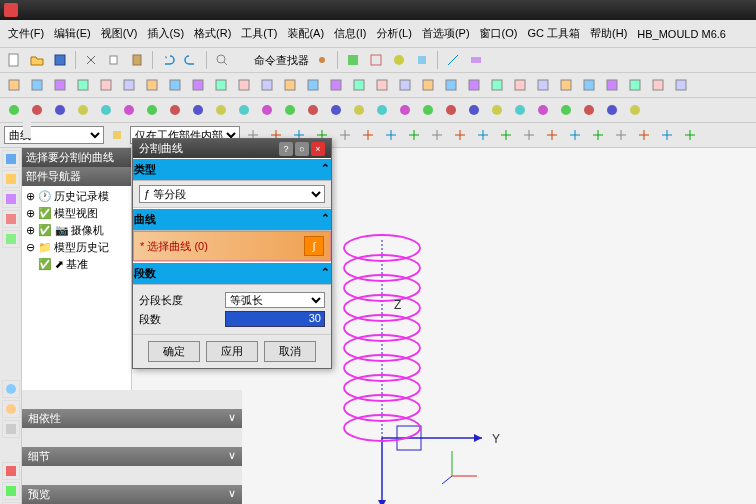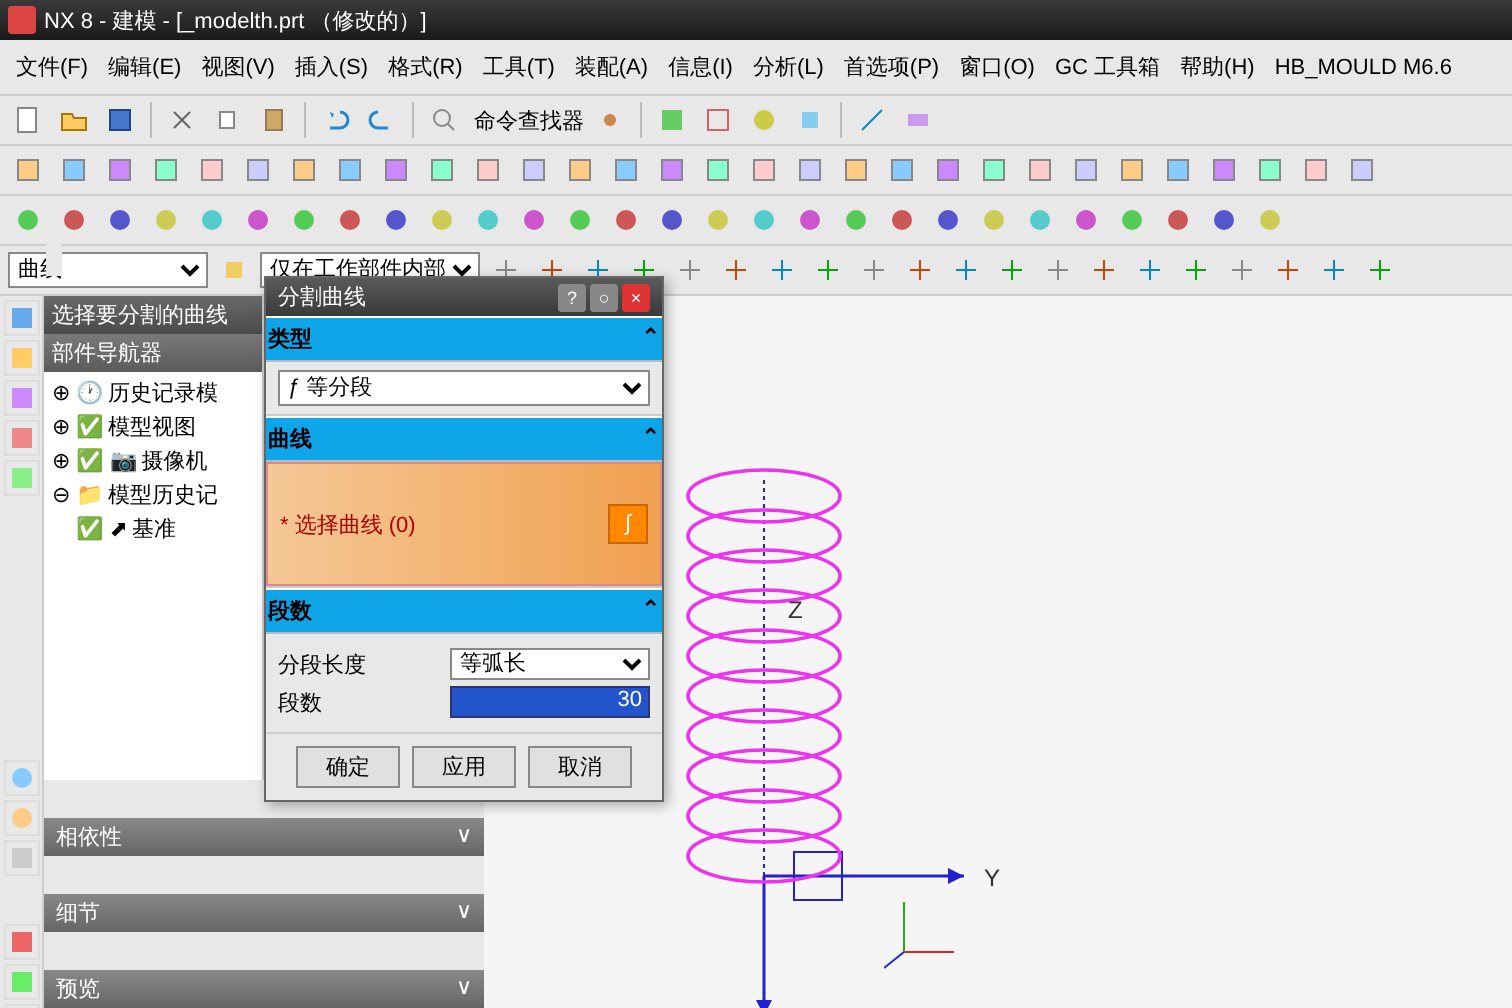--- a/index.html
+++ b/index.html
@@ -21,42 +21,41 @@
 .navpanel .body{flex:1;background:#fff;padding:2px;font-size:11px}
 .tree-item{padding:1px 2px;display:flex;align-items:center;gap:2px}
 .dialog{position:absolute;left:132px;top:138px;width:200px;background:#e8e8e8;border:1px solid #666;box-shadow:2px 2px 6px rgba(0,0,0,.3);z-index:10}
 .dialog .dtitle{background:linear-gradient(#5a5a5a,#3a3a3a);color:#fff;padding:2px 6px;display:flex;justify-content:space-between;align-items:flex-end}
 .dialog .dtitle .dbtns{display:flex;gap:2px}
 .dialog .dtitle .db{width:14px;height:14px;background:#888;border-radius:2px;display:flex;align-items:center;justify-content:center;color:#fff;font-size:9px;cursor:pointer}
 .dialog .dtitle .db.close{background:#d33}
 .dialog .section{border-bottom:1px solid #ccc}
 .dialog .shdr{background:#0ea5e9;padding:3px 1px;font-weight:bold;display:flex;justify-content:space-between;border-top:1px solid #fff;border-bottom:1px solid #bbb}
 .dialog .sbody{padding:4px 6px;background:#e8e8e8}
-.dialog .sel-row{background:linear-gradient(90deg,#f5c896,#f0a050);padding:20px 6px;display:flex;justify-content:space-between;align-items:center;border:1px solid #d88}
+.dialog .sel-row{background:linear-gradient(90deg,#f5c896,#f0a050);padding:4px 6px;display:flex;justify-content:space-between;align-items:center;border:1px solid #d88}
 .dialog .fld{display:flex;justify-content:space-between;align-items:center;margin:3px 0}
 .dialog .fld input,.dialog .fld select{width:100px;font-size:11px;height:16px;border:1px solid #888}
 .dialog .numval{background:#2255cc;color:#fff;text-align:right;padding:0 3px;width:100px;height:16px;display:inline-block;border:1px solid #336}
 .dialog .dbtns2{display:flex;justify-content:center;gap:6px;padding:6px;background:#e8e8e8}
 .dialog .dbtns2 button{padding:2px 14px;font-size:11px;border:1px solid #888;background:#e0e0e0;cursor:pointer}
 .viewport{flex:1;background:#f5f5f5;position:relative}
 .watermark{position:absolute;top:80px;left:60px;color:#ddd;font-size:42px;font-weight:bold;letter-spacing:4px;pointer-events:none}
 .watermark2{position:absolute;top:130px;left:70px;color:#ddd;font-size:14px;pointer-events:none}
 .bottompanels{position:absolute;bottom:0;left:22px;width:220px;background:#e8e8e8}
 .bp{background:linear-gradient(#888,#666);color:#fff;padding:2px 6px;margin-top:19px;display:flex;justify-content:space-between}
 svg.spring{position:absolute;left:100px;top:30px}
 .axis-label{position:absolute;font-size:12px;color:#333}
 .triad{position:absolute;left:310px;bottom:36px}
 .seltoolbar{position:absolute;left:23px;top:120px;height:18px;display:flex;align-items:center;gap:2px;background:#e8e8e8;padding:0 4px}
 </style>
 </head>
 <body>
 
 <div class="titlebar">
   <span class="icon"></span>
-  <span>NX 8 - 建模 - [_modelth.prt （修改的）]</span>
 </div>
 
 <div class="menubar">
   <span>文件(F)</span>
   <span>编辑(E)</span>
   <span>视图(V)</span>
   <span>插入(S)</span>
   <span>格式(R)</span>
   <span>工具(T)</span>
   <span>装配(A)</span>
@@ -113,21 +112,21 @@
         <path d="M5 3a4 4 0 000 8h5" fill="none" stroke="#28c" stroke-width="1.5"></path>
       </svg>
     </div>
   <div class="sep"></div>
   <div class="tbtn">
       <svg viewBox="0 0 14 14">
         <circle cx="6" cy="6" r="4" fill="none" stroke="#888"></circle>
         <path d="M9 9l3 3" stroke="#888"></path>
       </svg>
     </div>
-  <span style="margin-left:2px">命令查找器</span>
+  <span style="margin-left:19px">命令查找器</span>
   <div class="tbtn">
       <svg viewBox="0 0 14 14">
         <circle cx="7" cy="7" r="3" fill="#c84"></circle>
       </svg>
     </div>
   <div class="sep"></div>
   <div class="tbtn">
       <svg viewBox="0 0 14 14">
         <rect x="2" y="2" width="10" height="10" fill="#6c6"></rect>
       </svg>

